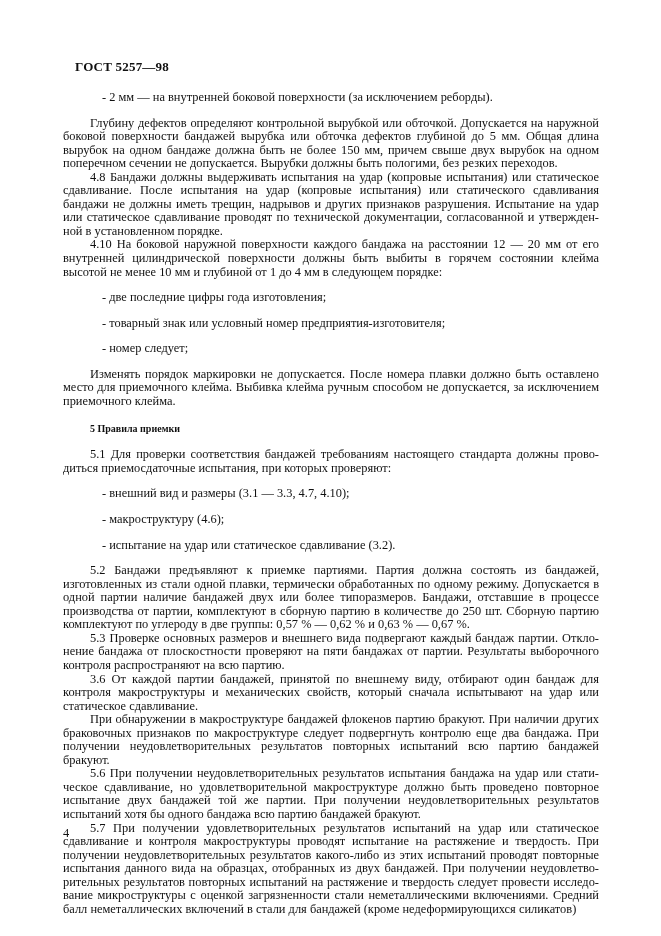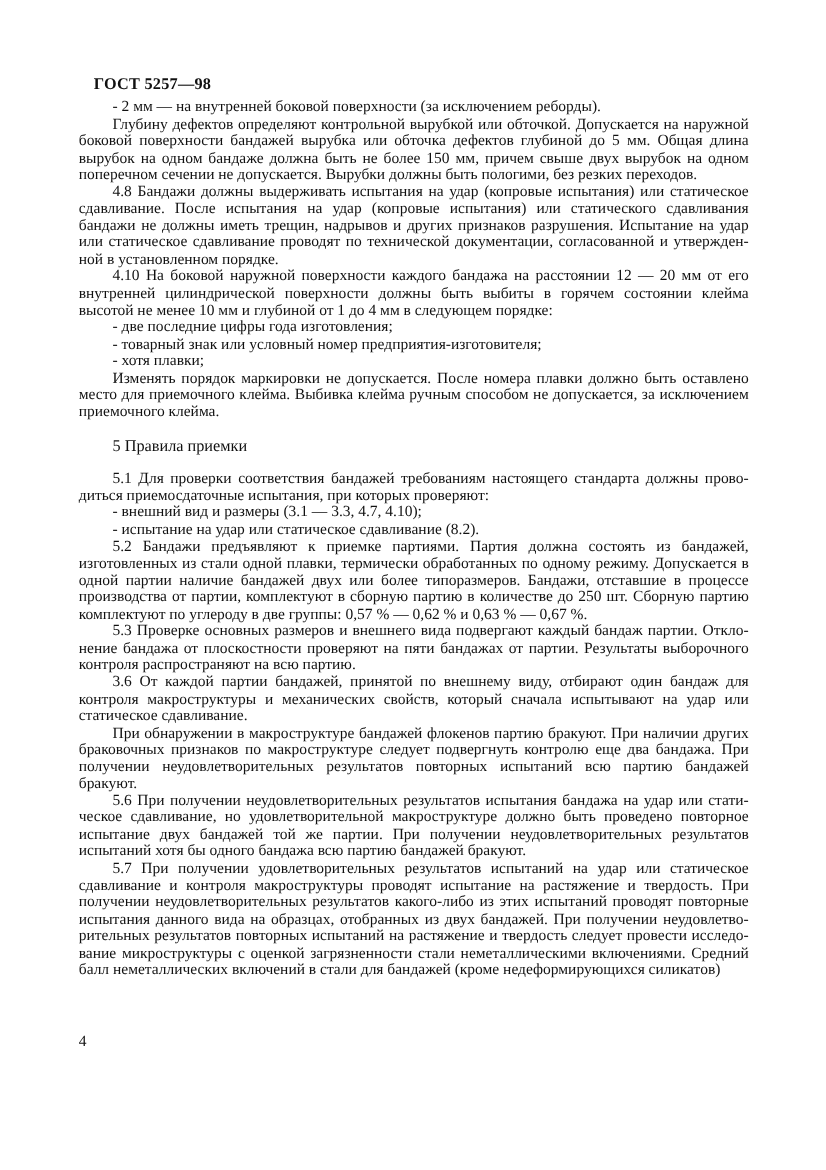--- a/index.html
+++ b/index.html
@@ -10,46 +10,47 @@
   }
   .header {
     position: absolute; left: 63px; top: 59px;
     font-weight: bold; font-size: 13px; letter-spacing: 0.2px; margin-left: 12px;
   }
   .content {
     position: absolute; left: 63px; top: 79px; width: 536px;
     font-size: 12.4px; line-height: 13.55px;
   }
   .p { text-align: justify; text-align-last: left; text-indent: 27px; margin: 0; hyphens: manual; }
-  .li { margin: 0; padding-left: 27px; }
+  .li { margin: 12px; padding-left: 27px; }
   .h2 {
-    font-weight: normal; font-size: 13px; margin: 13px 0 11px 27px; line-height: 16px;
+    font-weight: bold; font-size: 10px; margin: 13px 0 11px 27px; line-height: 16px;
   }
   .pagenum {
     position: absolute; left: 63px; top: 826px; font-size: 12.4px;
   }
 </style>
 </head>
 <body>
 
 <div class="header">ГОСТ 5257—98</div>
 
 <div class="content">
   <p class="li">- 2 мм — на внутренней боковой поверхности (за исключением реборды).</p>
   <p class="p">Глубину дефектов определяют контрольной вырубкой или обточкой. Допускается на наружной боковой поверхности бандажей вырубка или обточка дефектов глубиной до 5 мм. Общая длина вырубок на одном бандаже должна быть не более 150 мм, причем свыше двух вырубок на одном поперечном сечении не допускается. Вырубки должны быть пологими, без резких переходов.</p>
   <p class="p">4.8 Бандажи должны выдерживать испытания на удар (копровые испытания) или статическое сдавливание. После испытания на удар (копровые испытания) или статического сдавливания бандажи не должны иметь трещин, надрывов и других признаков разрушения. Испытание на удар или статическое сдавливание проводят по технической документации, согласованной и утвержден­ной в установленном порядке.</p>
   <p class="p">4.10 На боковой наружной поверхности каждого бандажа на расстоянии 12 — 20 мм от его внутренней цилиндрической поверхности должны быть выбиты в горячем состоянии клейма высотой не менее 10 мм и глубиной от 1 до 4 мм в следующем порядке:</p>
   <p class="li">- две последние цифры года изготовления;</p>
   <p class="li">- товарный знак или условный номер предприятия-изготовителя;</p>
-  <p class="li">- хотя плавки;</p>
+  <p class="li">- номер следует;</p>
   <p class="p">Изменять порядок маркировки не допускается. После номера плавки должно быть оставлено место для приемочного клейма. Выбивка клейма ручным способом не допускается, за исключением приемочного клейма.</p>
   <div class="h2">5 Правила приемки</div>
   <p class="p">5.1 Для проверки соответствия бандажей требованиям настоящего стандарта должны прово­диться приемосдаточные испытания, при которых проверяют:</p>
   <p class="li">- внешний вид и размеры (3.1 — 3.3, 4.7, 4.10);</p>
-  <p class="li">- испытание на удар или статическое сдавливание (8.2).</p>
+  <p class="li">- макроструктуру (4.6);</p>
+  <p class="li">- испытание на удар или статическое сдавливание (3.2).</p>
   <p class="p">5.2 Бандажи предъявляют к приемке партиями.  Партия должна состоять из бандажей, изготовленных из стали одной плавки, термически обработанных по одному режиму. Допускается в одной партии наличие бандажей двух или более типоразмеров. Бандажи, отставшие в процессе производства от партии, комплектуют в сборную партию в количестве до 250 шт. Сборную партию комплектуют по углероду в две группы: 0,57 % — 0,62 % и 0,63 % — 0,67 %.</p>
   <p class="p">5.3 Проверке основных размеров и внешнего вида подвергают каждый бандаж партии. Откло­нение бандажа от плоскостности проверяют на пяти бандажах от партии. Результаты выборочного контроля распространяют на всю партию.</p>
   <p class="p">3.6 От каждой партии бандажей, принятой по внешнему виду, отбирают один бандаж для контроля макроструктуры и механических свойств, который сначала испытывают на удар или статическое сдавливание.</p>
   <p class="p">При обнаружении в макроструктуре бандажей флокенов партию бракуют. При наличии других браковочных признаков по макроструктуре следует подвергнуть контролю еще два бандажа. При получении неудовлетворительных результатов повторных испытаний всю партию бандажей бракуют.</p>
   <p class="p">5.6 При получении неудовлетворительных результатов испытания бандажа на удар или стати­ческое сдавливание, но удовлетворительной макроструктуре должно быть проведено повторное испытание двух бандажей той же партии. При получении неудовлетворительных результатов испытаний хотя бы одного бандажа всю партию бандажей бракуют.</p>
   <p class="p">5.7 При получении удовлетворительных результатов испытаний на удар или статическое сдавливание и контроля макроструктуры проводят испытание на растяжение и твердость. При получении неудовлетворительных результатов какого-либо из этих испытаний проводят повторные испытания данного вида на образцах, отобранных из двух бандажей. При получении неудовлетво­рительных результатов повторных испытаний на растяжение и твердость следует провести исследо­вание микроструктуры с оценкой загрязненности стали неметаллическими включениями. Средний балл неметаллических включений в стали для бандажей (кроме недеформирующихся силикатов)</p>
 </div>
 
 <div class="pagenum">4</div>
 

